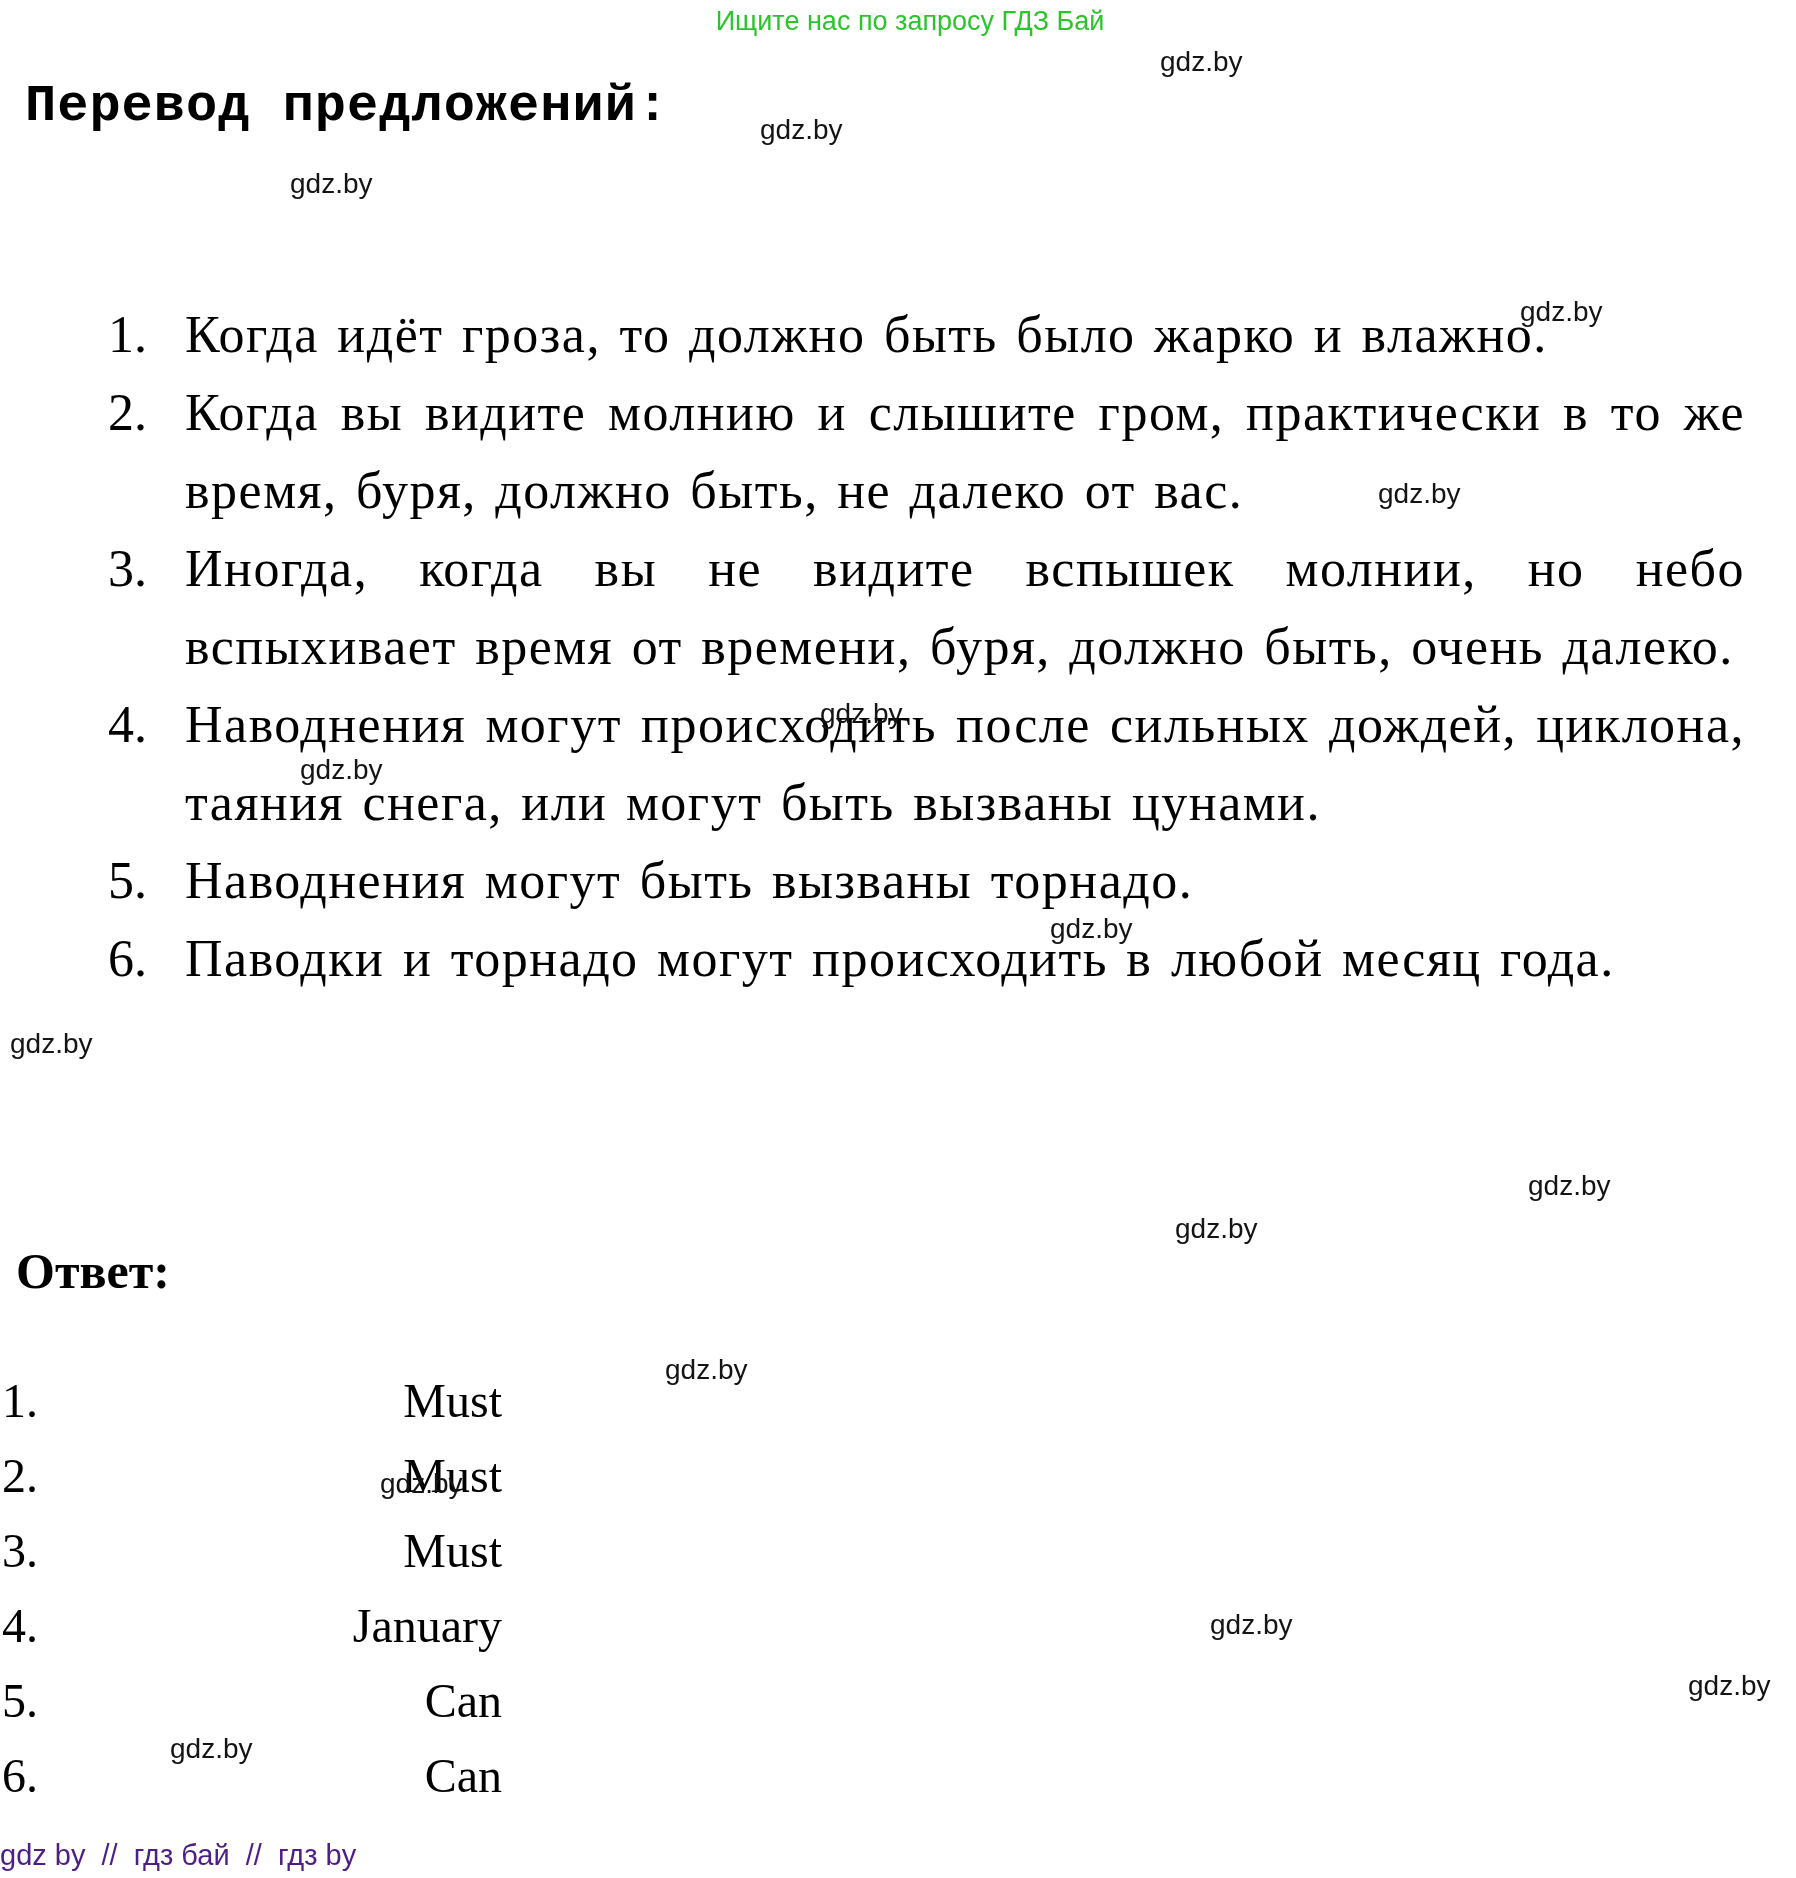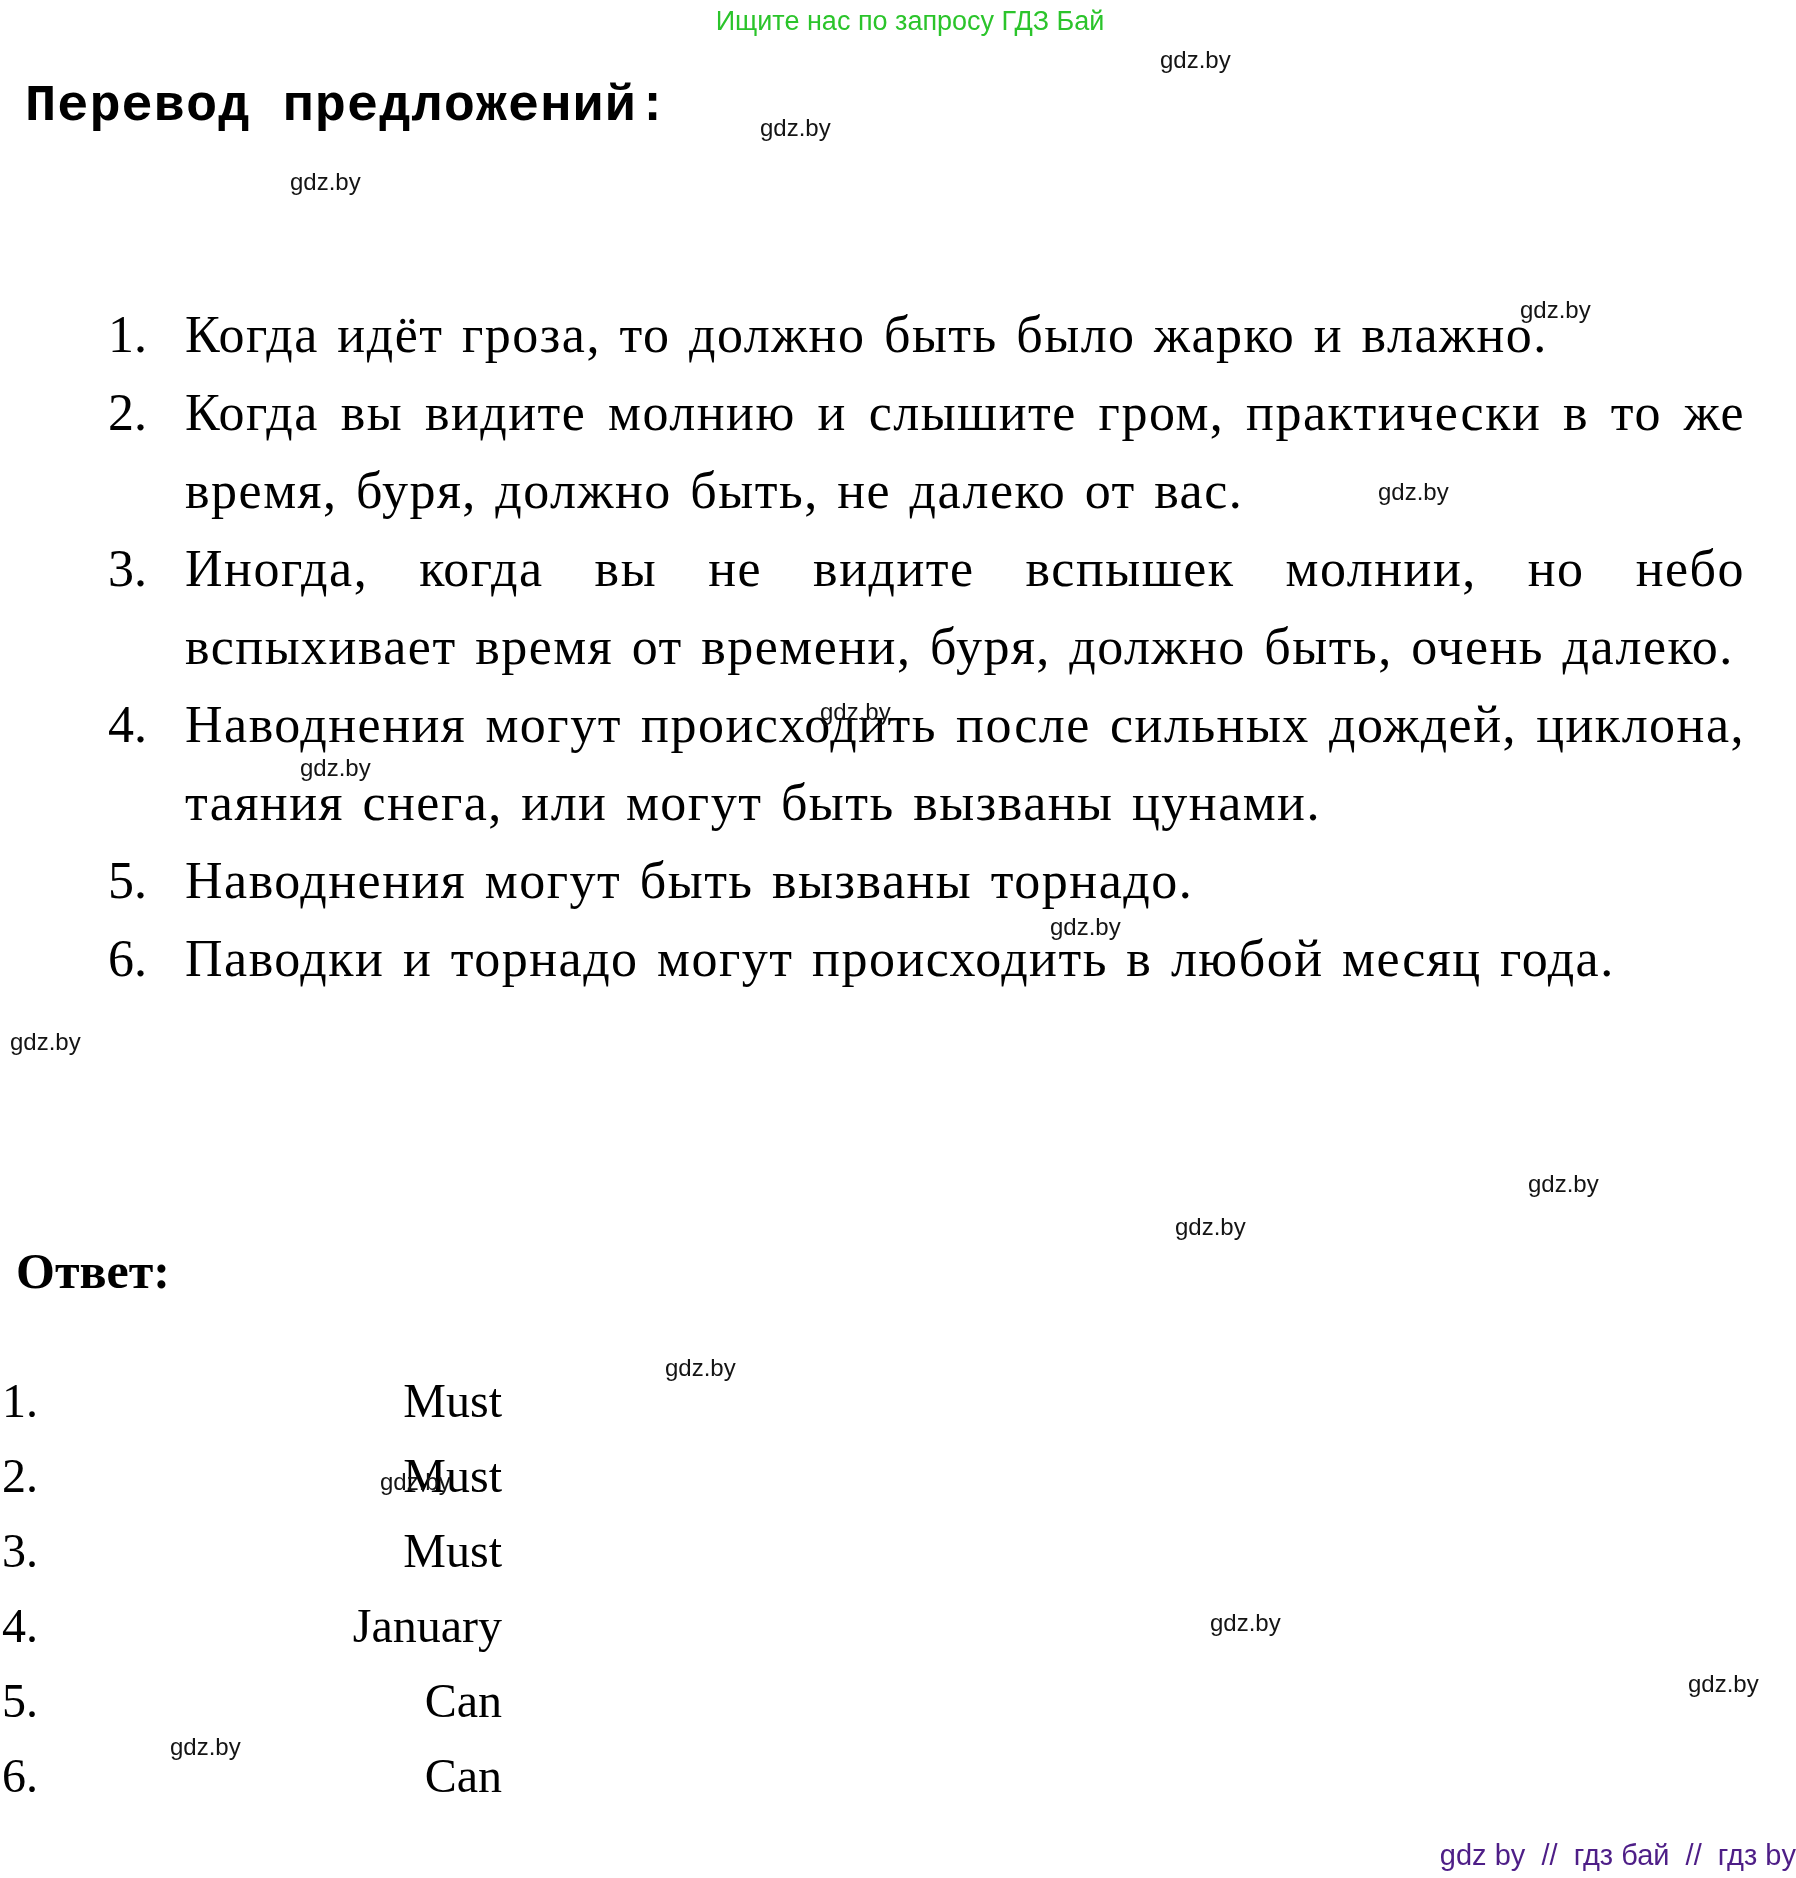--- a/index.html
+++ b/index.html
@@ -98,32 +98,32 @@
     content: counter(aitem) ".";
     position: absolute;
     left: -73px;
     top: 0;
   }
 
   
   .wm {
     position: absolute;
     font-family: "Liberation Sans", sans-serif;
-    font-size: 24px;
+    font-size: 28px;
     line-height: 1;
     color: #141414;
     white-space: nowrap;
   }
 
   
   .footer {
     position: absolute;
     left: 0; top: 1839px;
     width: 100%;
-    text-align: right;
+    text-align: left;
     font-family: "Liberation Sans", sans-serif;
     font-size: 29px;
     color: var(--footer-purple, #4e1e87);
     white-space: pre;
   }
 </style>
 </head>
 <body>
 
 <div class="page">

